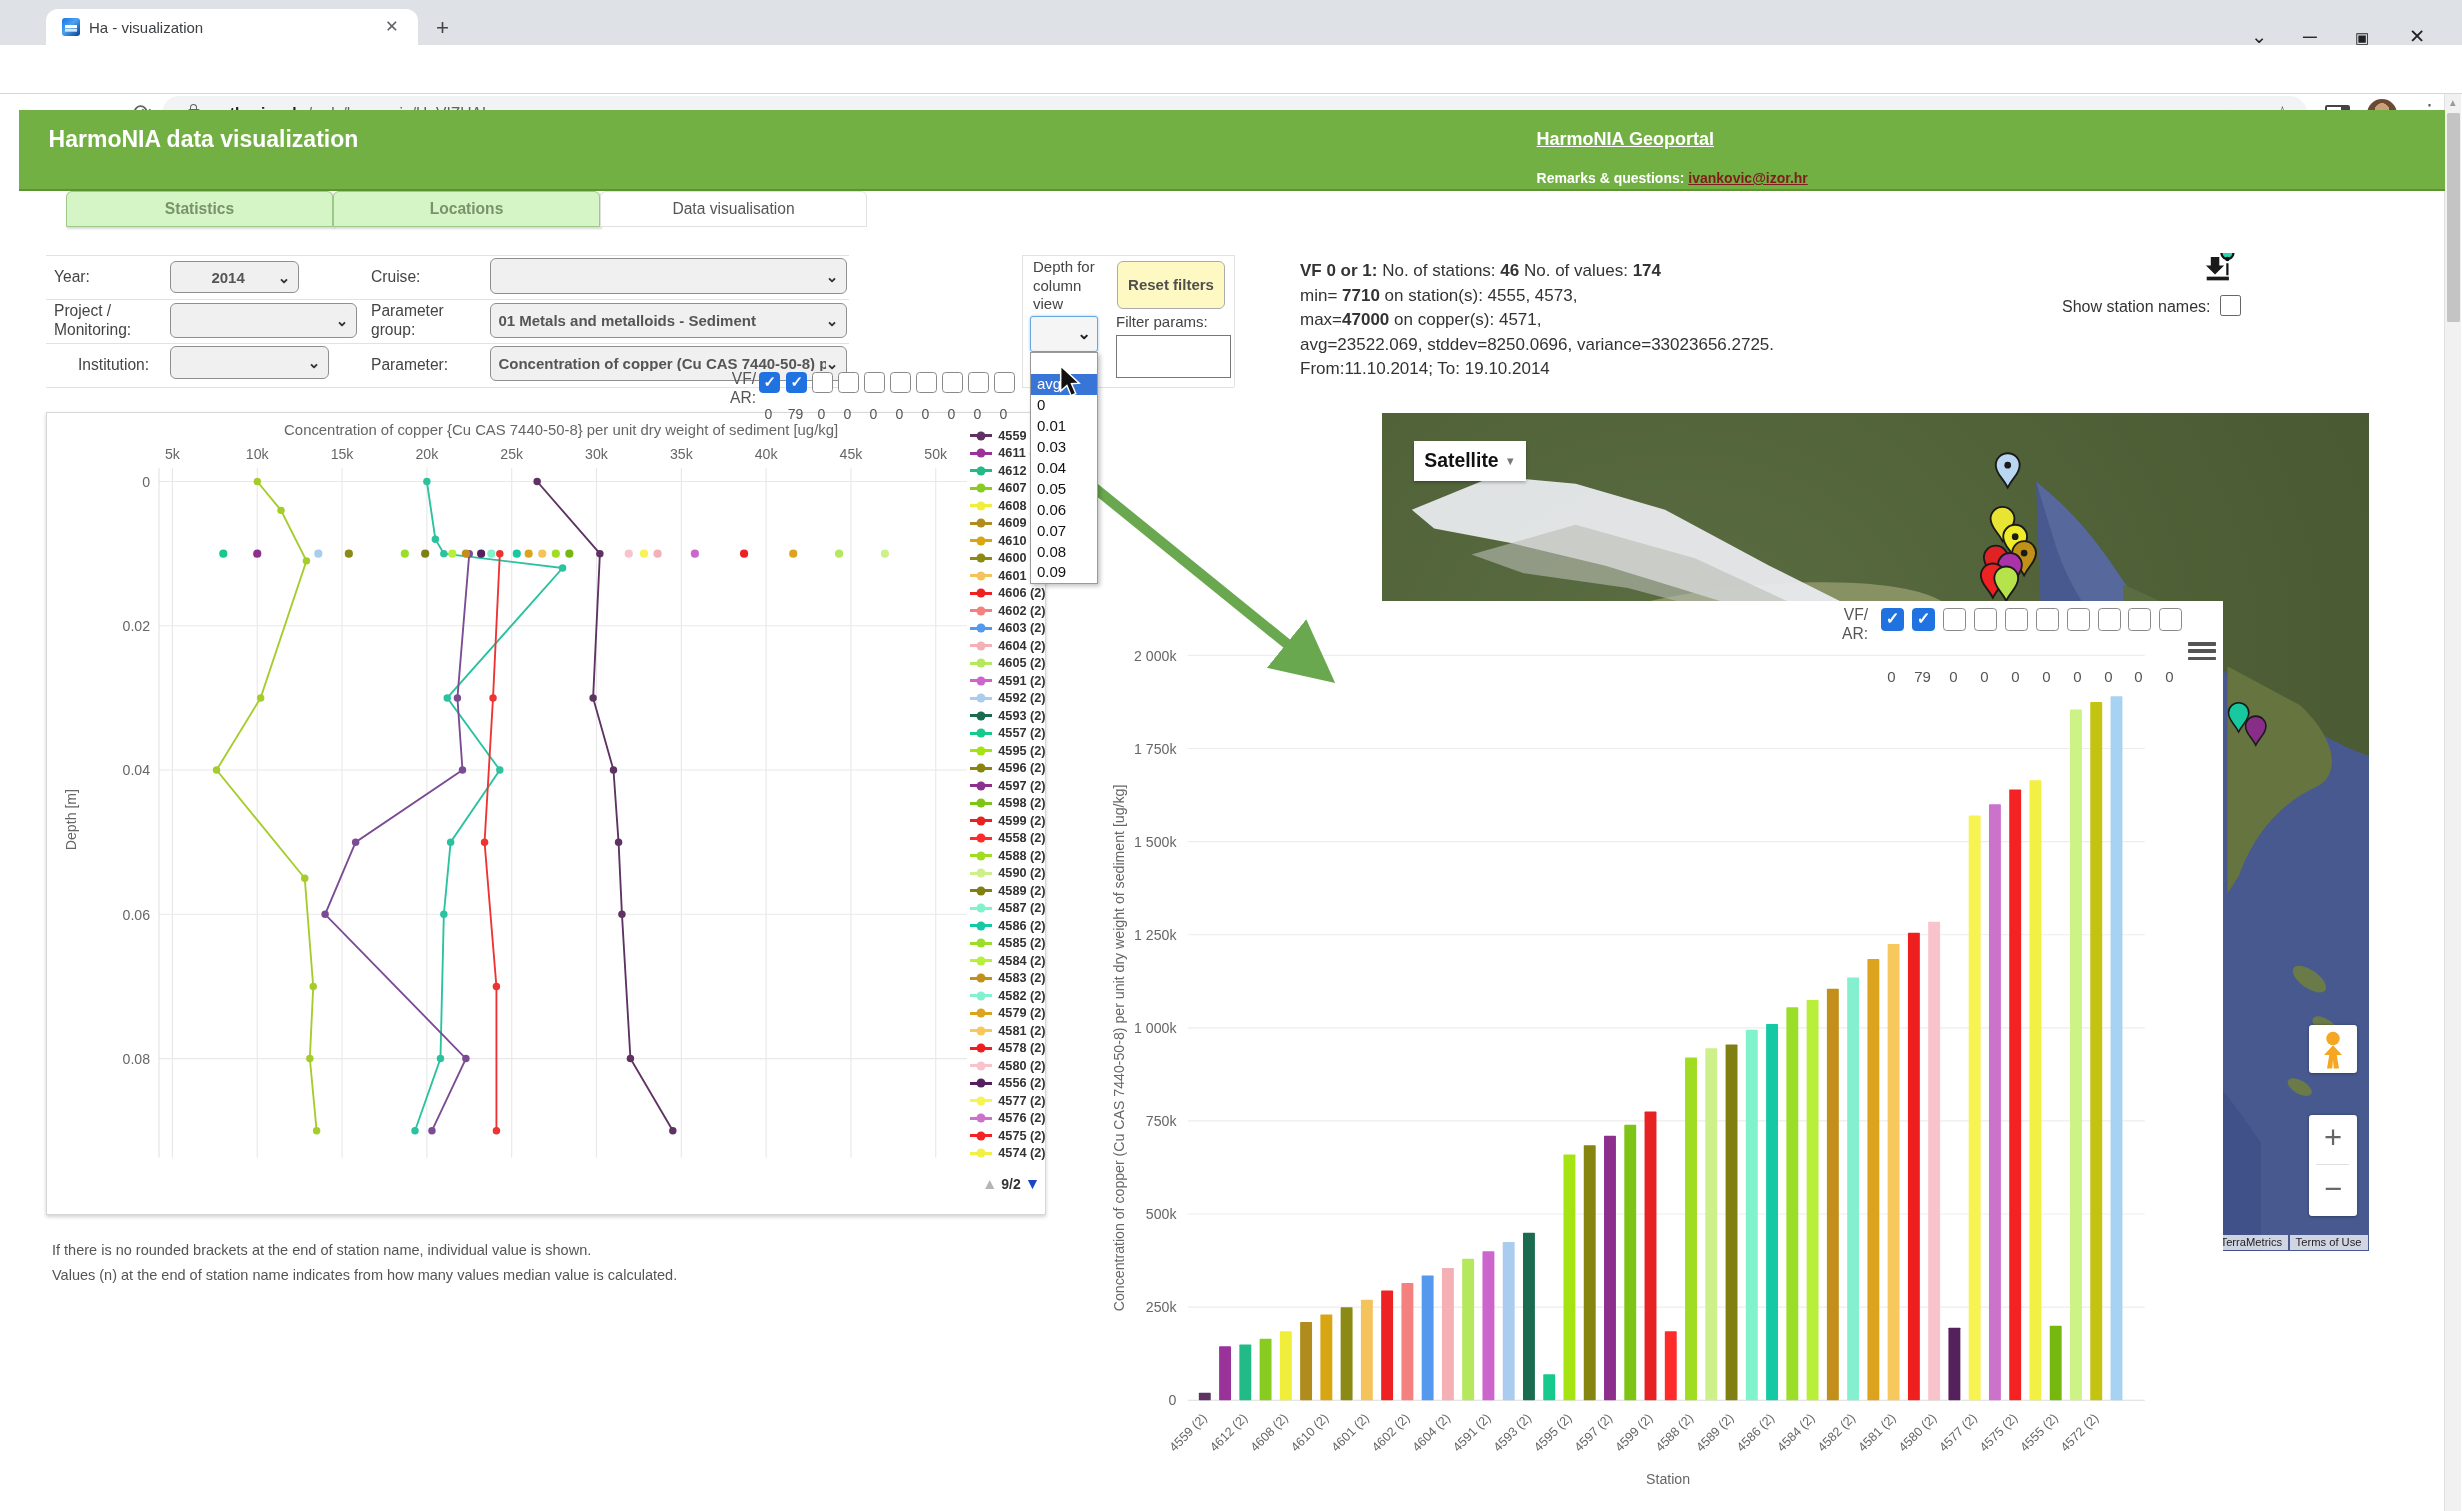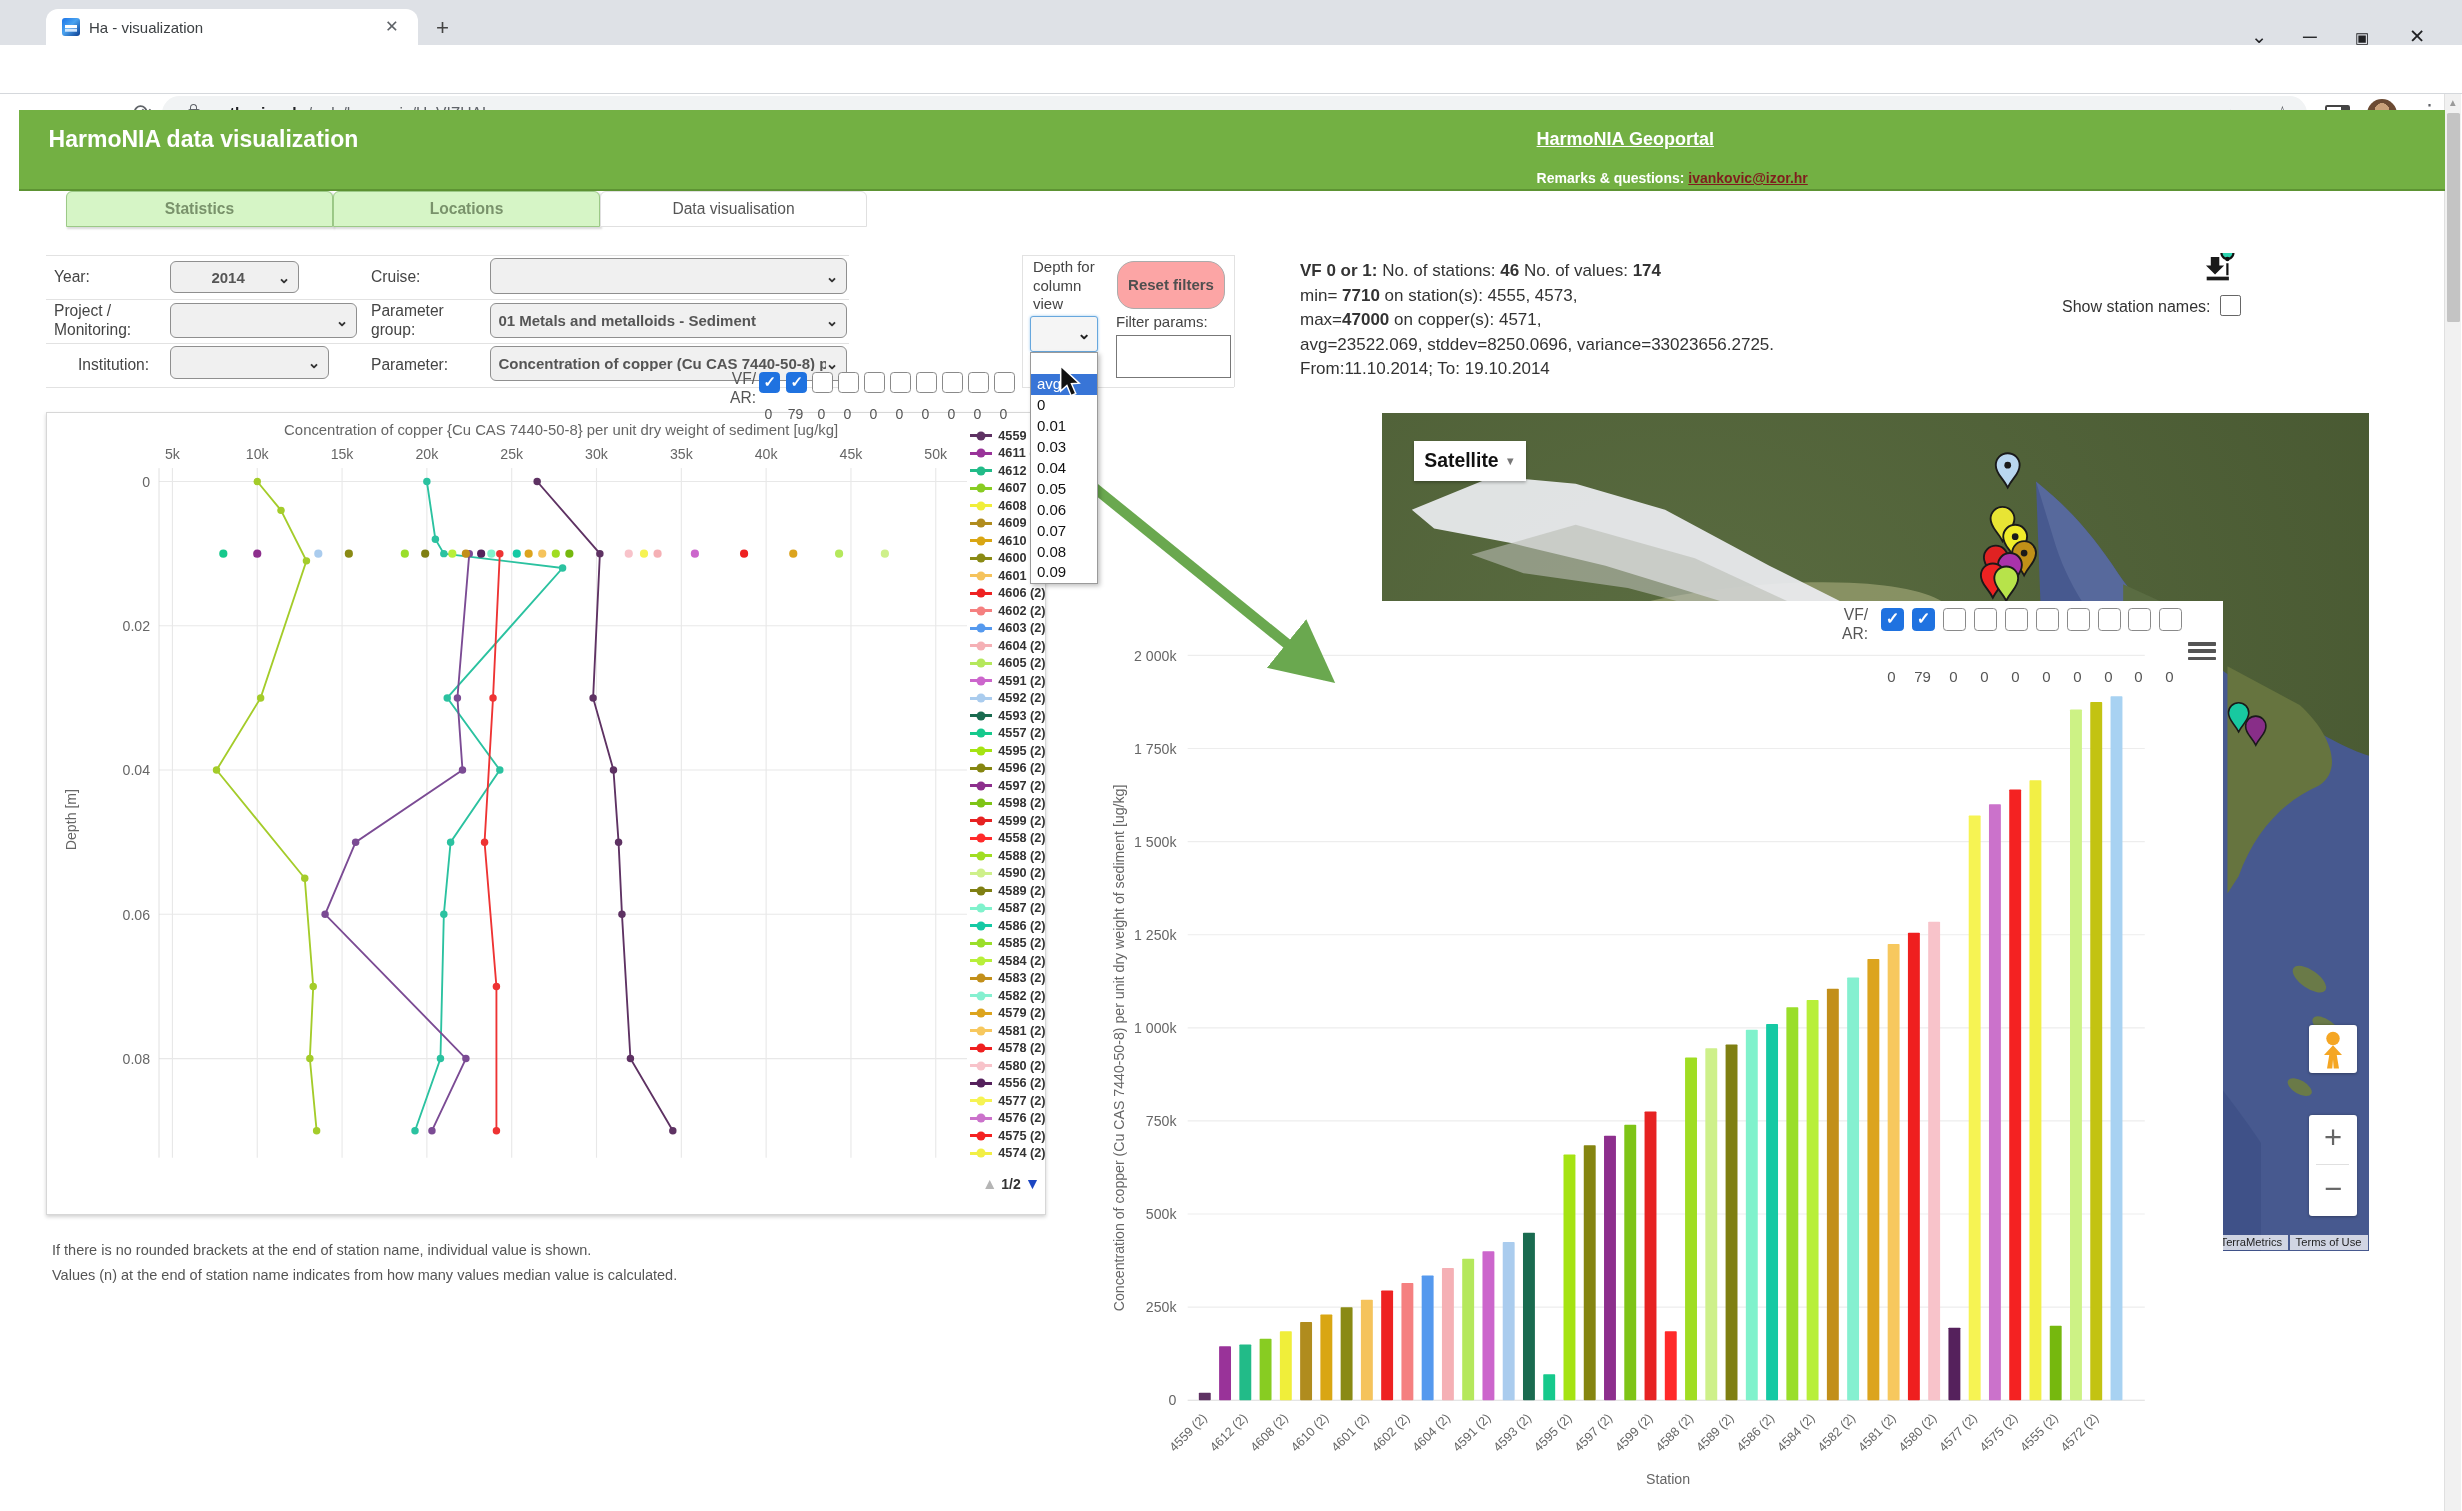--- a/index.html
+++ b/index.html
@@ -53,22 +53,22 @@
   .fselect .val{flex:1;white-space:nowrap;overflow:hidden;}
   .fselect .chev{color:#333;font-size:15px;font-weight:bold;}
   
   #depth-select{position:absolute;left:1030px;top:316px;width:66px;height:34px;background:#f5f5f5;
     border:1.5px solid #67a7dd;border-radius:3px;box-shadow:0 0 3px #9cc9ef;}
   #depth-select .chev{position:absolute;right:6px;top:7.4px;font-size:16.4px;font-weight:bold;color:#222;}
   #depth-list{position:absolute;left:1030px;top:352px;width:66px;background:#fff;border:0.7px solid #9a9a9a;
     box-shadow:2.2px 2.2px 4.5px rgba(0,0,0,.25);z-index:60;}
   .depth-opt{height:19.4px;font-size:15px;color:#111;padding:1.5px 0 0 6px;}
   .depth-opt.sel{background:#3875d7;color:#fff;}
-  #reset-btn{position:absolute;left:1117px;top:261px;width:106px;height:46px;background:#fca5a5;border:1.5px solid #ababab;
-    border-radius:17px;font-size:15px;font-weight:bold;color:#4f4f4f;text-align:center;display:flex;align-items:center;justify-content:center;line-height:1.25;}
+  #reset-btn{position:absolute;left:1117px;top:261px;width:106px;height:46px;background:#fef9c3;border:1.5px solid #ababab;
+    border-radius:6px;font-size:15px;font-weight:bold;color:#4f4f4f;text-align:center;display:flex;align-items:center;justify-content:center;line-height:1.25;}
   #filter-params-label{position:absolute;left:1116px;top:313px;font-size:15px;color:#444;}
   #filter-params-input{position:absolute;left:1116px;top:335px;width:109px;height:39px;border:1.5px solid #777;background:#fff;}
   
   #stats{position:absolute;left:1300px;top:259px;font-size:17px;color:#333;line-height:24.6px;}
   #stats .b{font-weight:bold;}
   
   #ssn-label{position:absolute;left:2062px;top:298px;font-size:16px;color:#333;}
   #ssn-box{position:absolute;left:2220px;top:295px;width:19.4px;height:19.4px;border:1.5px solid #666;border-radius:2.2px;background:#fff;}
   #dl-icon{position:absolute;left:2203px;top:253px;width:34px;height:34px;}
   
@@ -485,21 +485,21 @@
     <div class="litem"><span class="lmark" style="background: rgb(239, 31, 31);"></span><span class="ltext">4578 (2)</span></div>
     <div class="litem"><span class="lmark" style="background: rgb(248, 195, 202);"></span><span class="ltext">4580 (2)</span></div>
     <div class="litem"><span class="lmark" style="background: rgb(85, 33, 92);"></span><span class="ltext">4556 (2)</span></div>
     <div class="litem"><span class="lmark" style="background: rgb(246, 243, 83);"></span><span class="ltext">4577 (2)</span></div>
     <div class="litem"><span class="lmark" style="background: rgb(203, 114, 203);"></span><span class="ltext">4576 (2)</span></div>
     <div class="litem"><span class="lmark" style="background: rgb(244, 34, 34);"></span><span class="ltext">4575 (2)</span></div>
     <div class="litem"><span class="lmark" style="background: rgb(242, 239, 69);"></span><span class="ltext">4574 (2)</span></div>
   </div>
 <div id="legend-pager">
   <span class="up">▲</span>
-  <span>1/2</span>
+  <span>9/2</span>
   <span class="down">▼</span>
 </div>
 
 <div id="bar-panel">
   <svg id="bar-svg" width="1121" height="911" viewBox="0 0 1505 1223">
       <line x1="115" y1="1073" x2="1400" y2="1073" stroke="#dcdcdc" stroke-width="1.5"></line>
       <text x="100" y="1080" text-anchor="end" font-size="19" fill="#666">0</text>
       <line x1="115" y1="948" x2="1400" y2="948" stroke="#ededed" stroke-width="1.5"></line>
       <text x="100" y="955" text-anchor="end" font-size="19" fill="#666">250k</text>
       <line x1="115" y1="823" x2="1400" y2="823" stroke="#ededed" stroke-width="1.5"></line>

